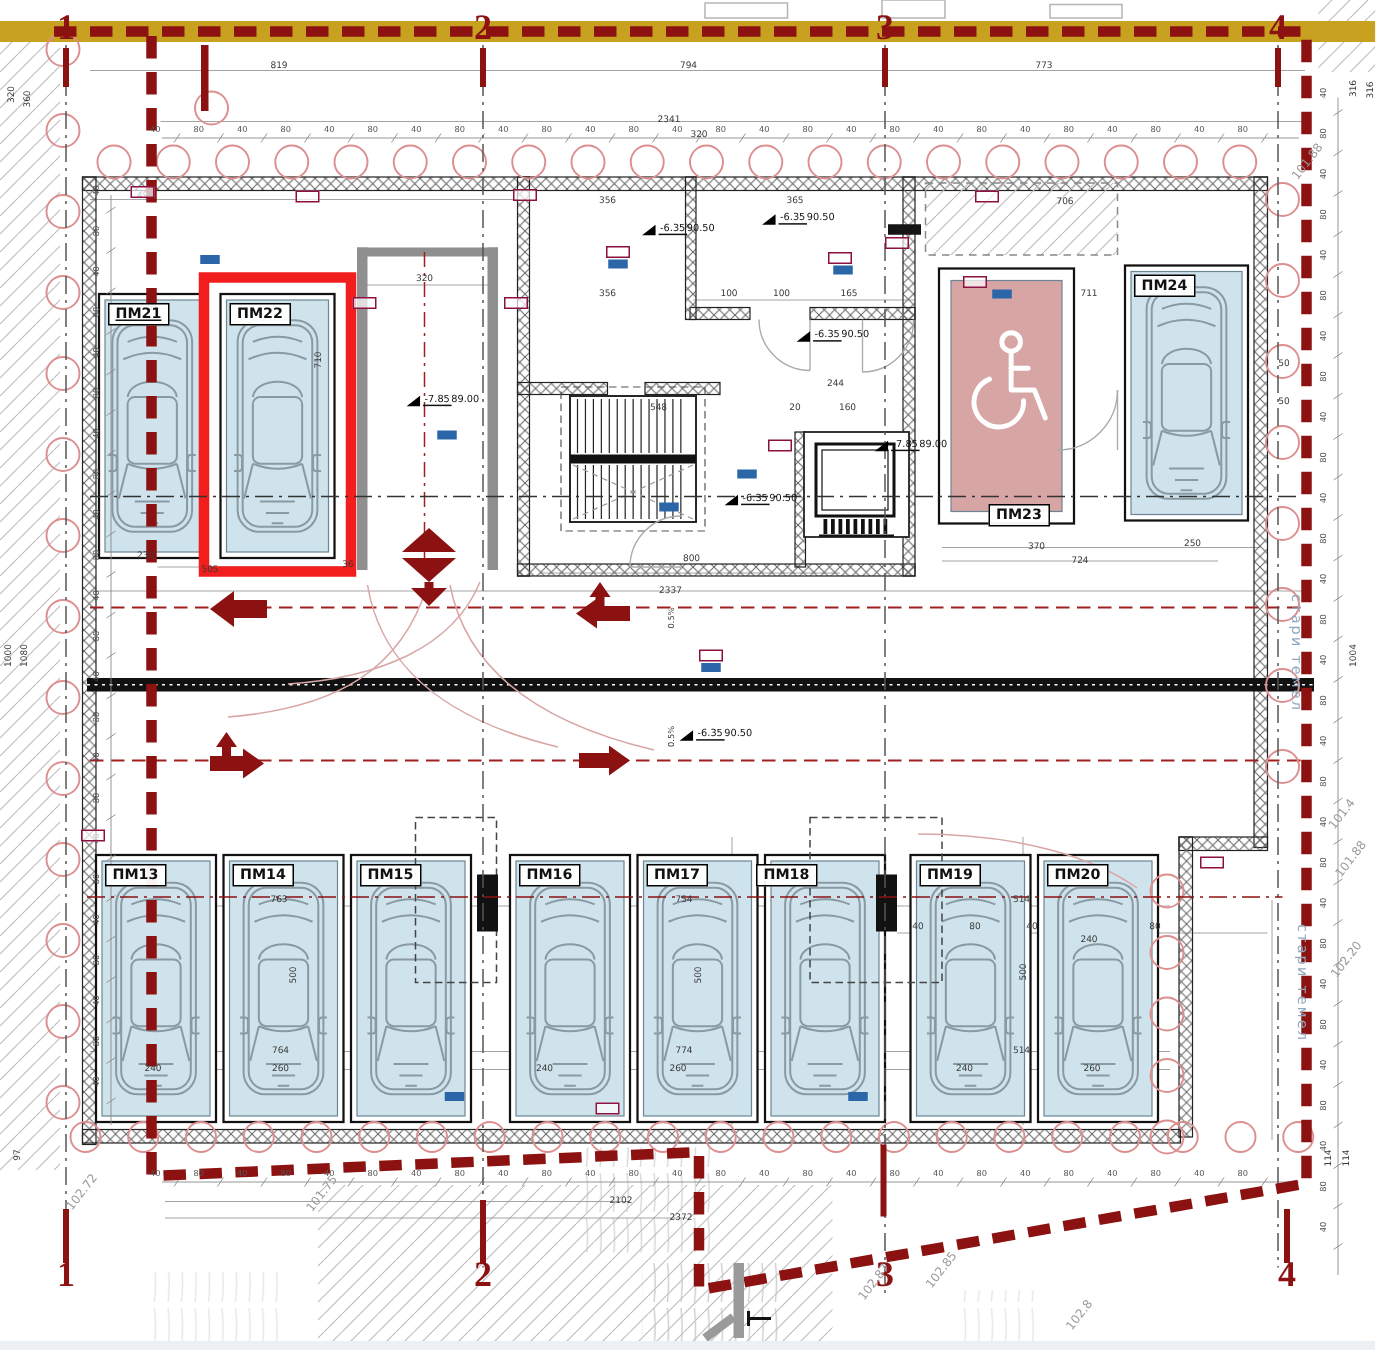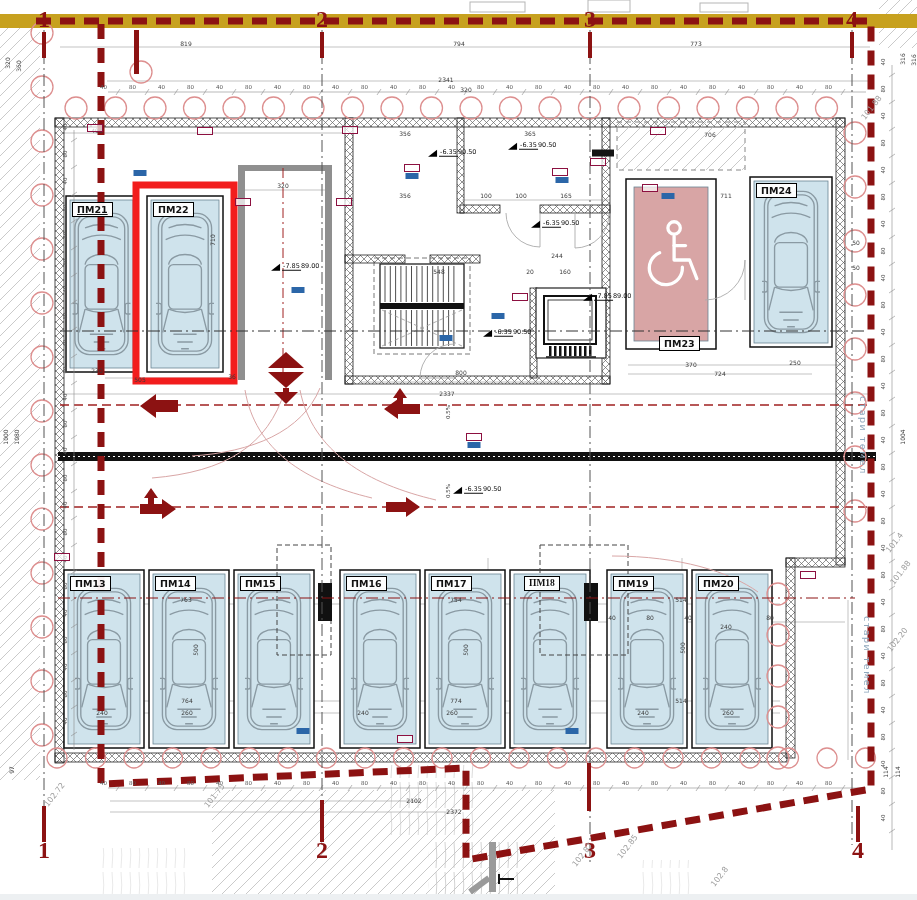--- a/index.html
+++ b/index.html
@@ -520,21 +520,21 @@
   <div id="labels">
       <div class="stall-label" style="left: 72px; top: 202px; text-decoration: underline;">ПМ21</div>
       <div class="stall-label" style="left: 153px; top: 202px;">ПМ22</div>
       <div class="stall-label" style="left: 648px; top: 336px; margin-left: 11px;">ПМ23</div>
       <div class="stall-label" style="left: 756px; top: 183px;">ПМ24</div>
       <div class="stall-label" style="left: 70px; top: 576px;">ПМ13</div>
       <div class="stall-label" style="left: 155px; top: 576px;">ПМ14</div>
       <div class="stall-label" style="left: 240px; top: 576px;">ПМ15</div>
       <div class="stall-label" style="left: 346px; top: 576px;">ПМ16</div>
       <div class="stall-label" style="left: 431px; top: 576px;">ПМ17</div>
-      <div class="stall-label" style="left: 524px; top: 576px; font-family: Liberation Serif, serif;">ПМ18</div>
+      <div class="stall-label" style="left: 504px; top: 576px;">ПМ18</div>
       <div class="stall-label" style="left: 613px; top: 576px;">ПМ19</div>
       <div class="stall-label" style="left: 698px; top: 576px;">ПМ20</div>
       <div class="tick" style="left: 103.5px; top: 88px;">40</div>
       <div class="tick" style="left: 132.5px; top: 88px;">80</div>
       <div class="tick" style="left: 161.5px; top: 88px;">40</div>
       <div class="tick" style="left: 190.5px; top: 88px;">80</div>
       <div class="tick" style="left: 219.5px; top: 88px;">40</div>
       <div class="tick" style="left: 248.5px; top: 88px;">80</div>
       <div class="tick" style="left: 277.5px; top: 88px;">40</div>
       <div class="tick" style="left: 306.5px; top: 88px;">80</div>

